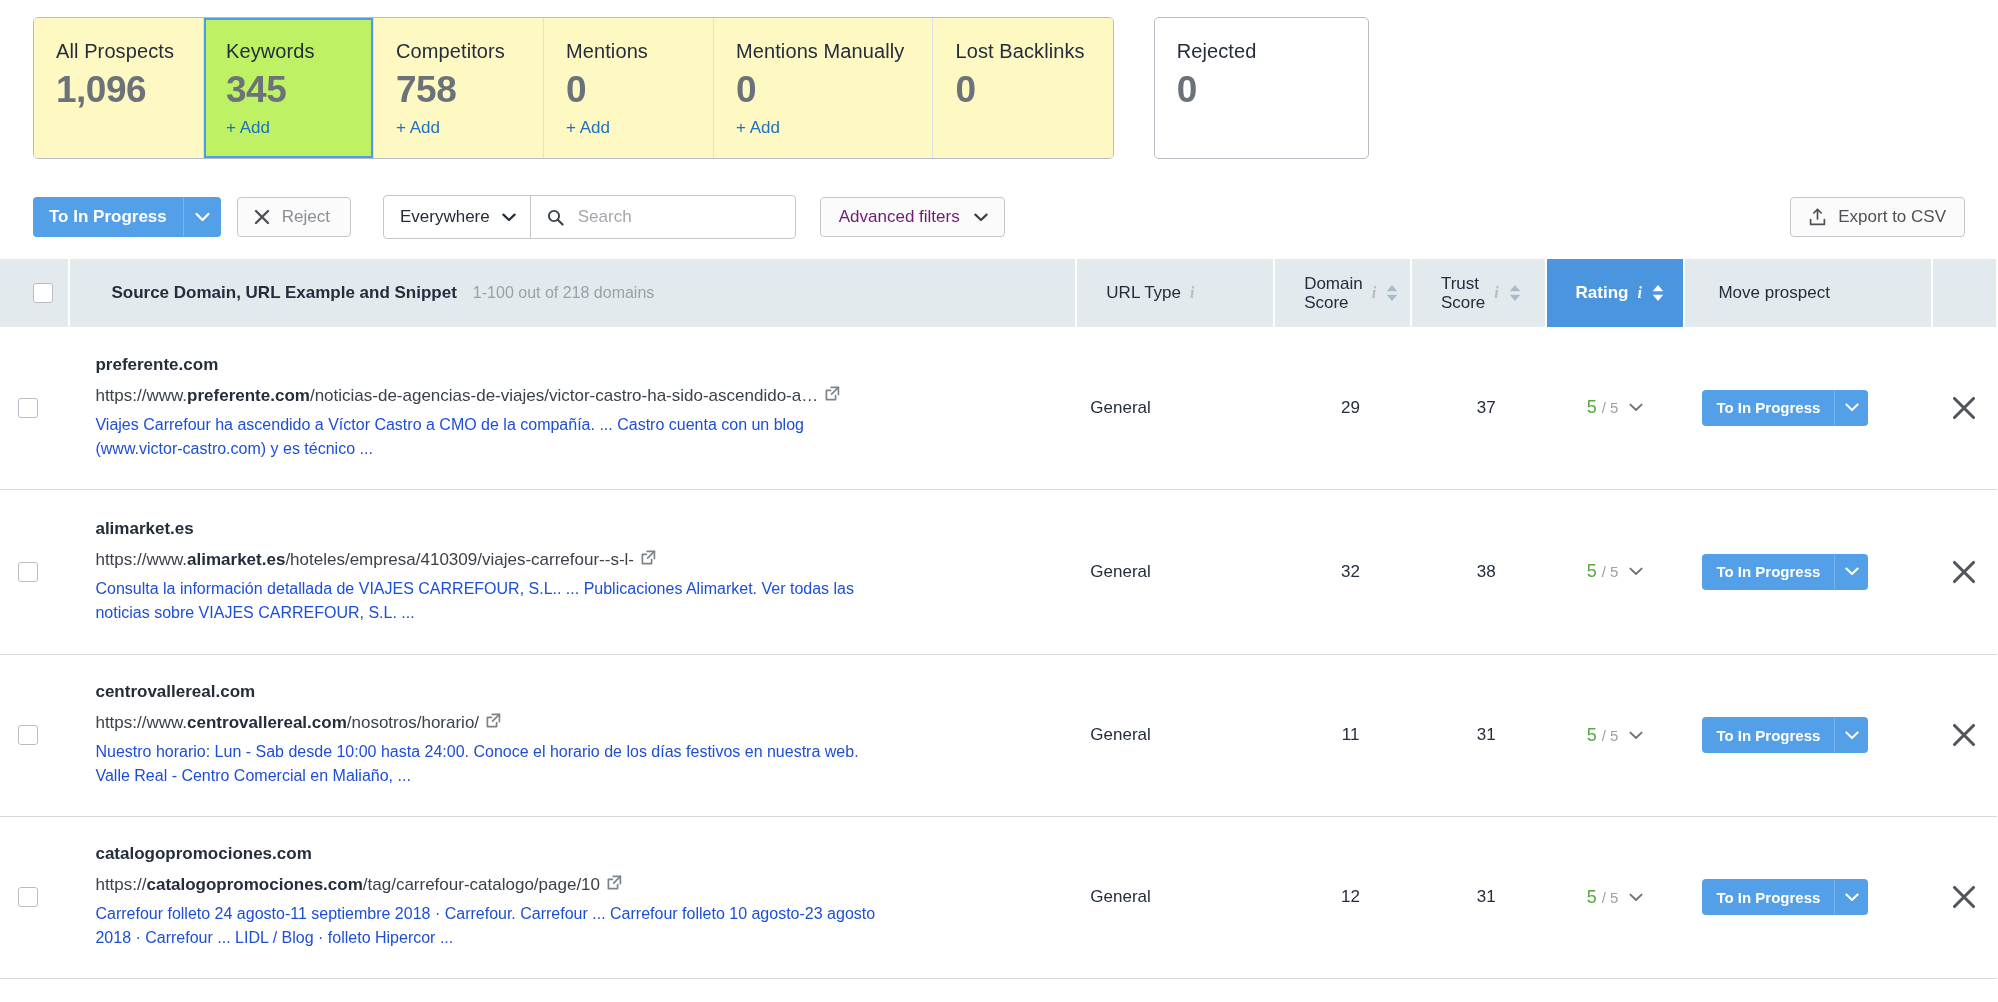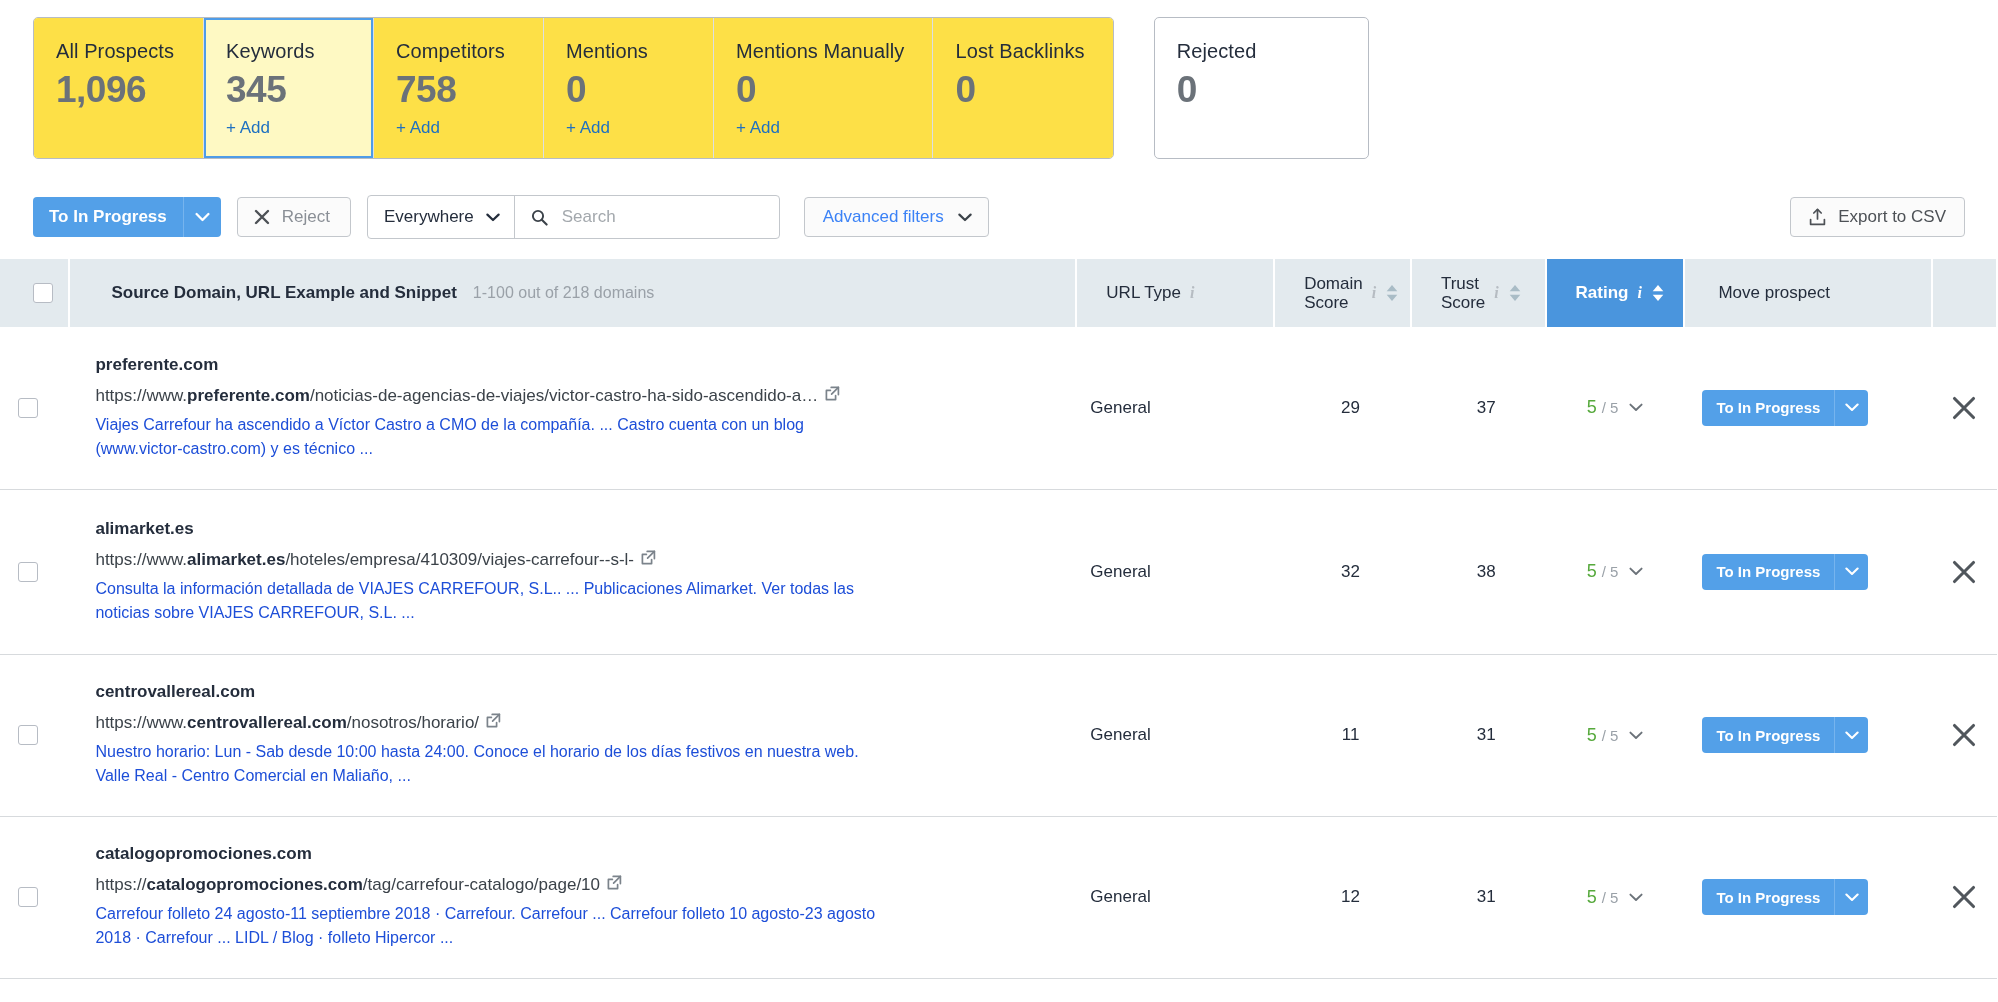--- a/index.html
+++ b/index.html
@@ -23,27 +23,27 @@
     border: 1px solid #b7bcc4;
     border-radius: 5px;
     overflow: hidden;
     background: #fff;
   }
   .tab {
     position: relative;
     padding: 22px 28px 0 22px;
     min-width: 170px;
     height: 140px;
-    background: #fde047;
+    background: #fef9c3;
     border-right: 1px solid #dcdfe3;
     cursor: pointer;
   }
   .tab:last-child { border-right: none; }
   .tab.active {
-    background: #fef9c3;
+    background: #bef264;
     box-shadow: inset 0 0 0 2px #4e9ce8;
   }
   .tab-label {
     font-size: 20px;
     color: #242d3c;
     letter-spacing: .1px;
     white-space: nowrap;
   }
   .tab-count {
     font-size: 37px;
@@ -110,21 +110,21 @@
   }
   .split .caret {
     display: flex; align-items: center; justify-content: center;
     width: 38px;
     border-left: 1px solid #76b4ee;
     color: #fff;
   }
   .btn-reject { margin-left: 16px; gap: 12px; padding: 0 20px 0 16px; }
   .btn-reject .lbl { color: #8a8f96; }
   .sel-search {
-    margin-left: 16px;
+    margin-left: 32px;
     display: inline-flex;
     height: 44px;
     border: 1px solid #c3c7cc;
     border-radius: 4px;
     overflow: hidden;
     background: #fff;
   }
   .sel-search .sel {
     display: flex; align-items: center; gap: 12px;
     padding: 0 14px 0 16px;
@@ -141,21 +141,21 @@
   }
   .sel-search .srch input {
     border: none; outline: none;
     font-size: 17px;
     font-family: "Liberation Sans", sans-serif;
     color: #242d3c;
     width: 100%;
     background: transparent;
   }
   .sel-search .srch input::placeholder { color: #a3a8ad; }
-  .btn-adv { margin-left: 24px; gap: 14px; padding: 0 16px 0 18px; color:#3b82f6; }
+  .btn-adv { margin-left: 24px; gap: 14px; padding: 0 16px 0 18px; color:#701a75; }
   .btn-export {
     position: absolute; right: 33px; top: 0;
     gap: 12px; padding: 0 18px;
   }
 
   
   .tbl {
     margin-top: 22px;
     width: 1998px;
     border-collapse: collapse;

